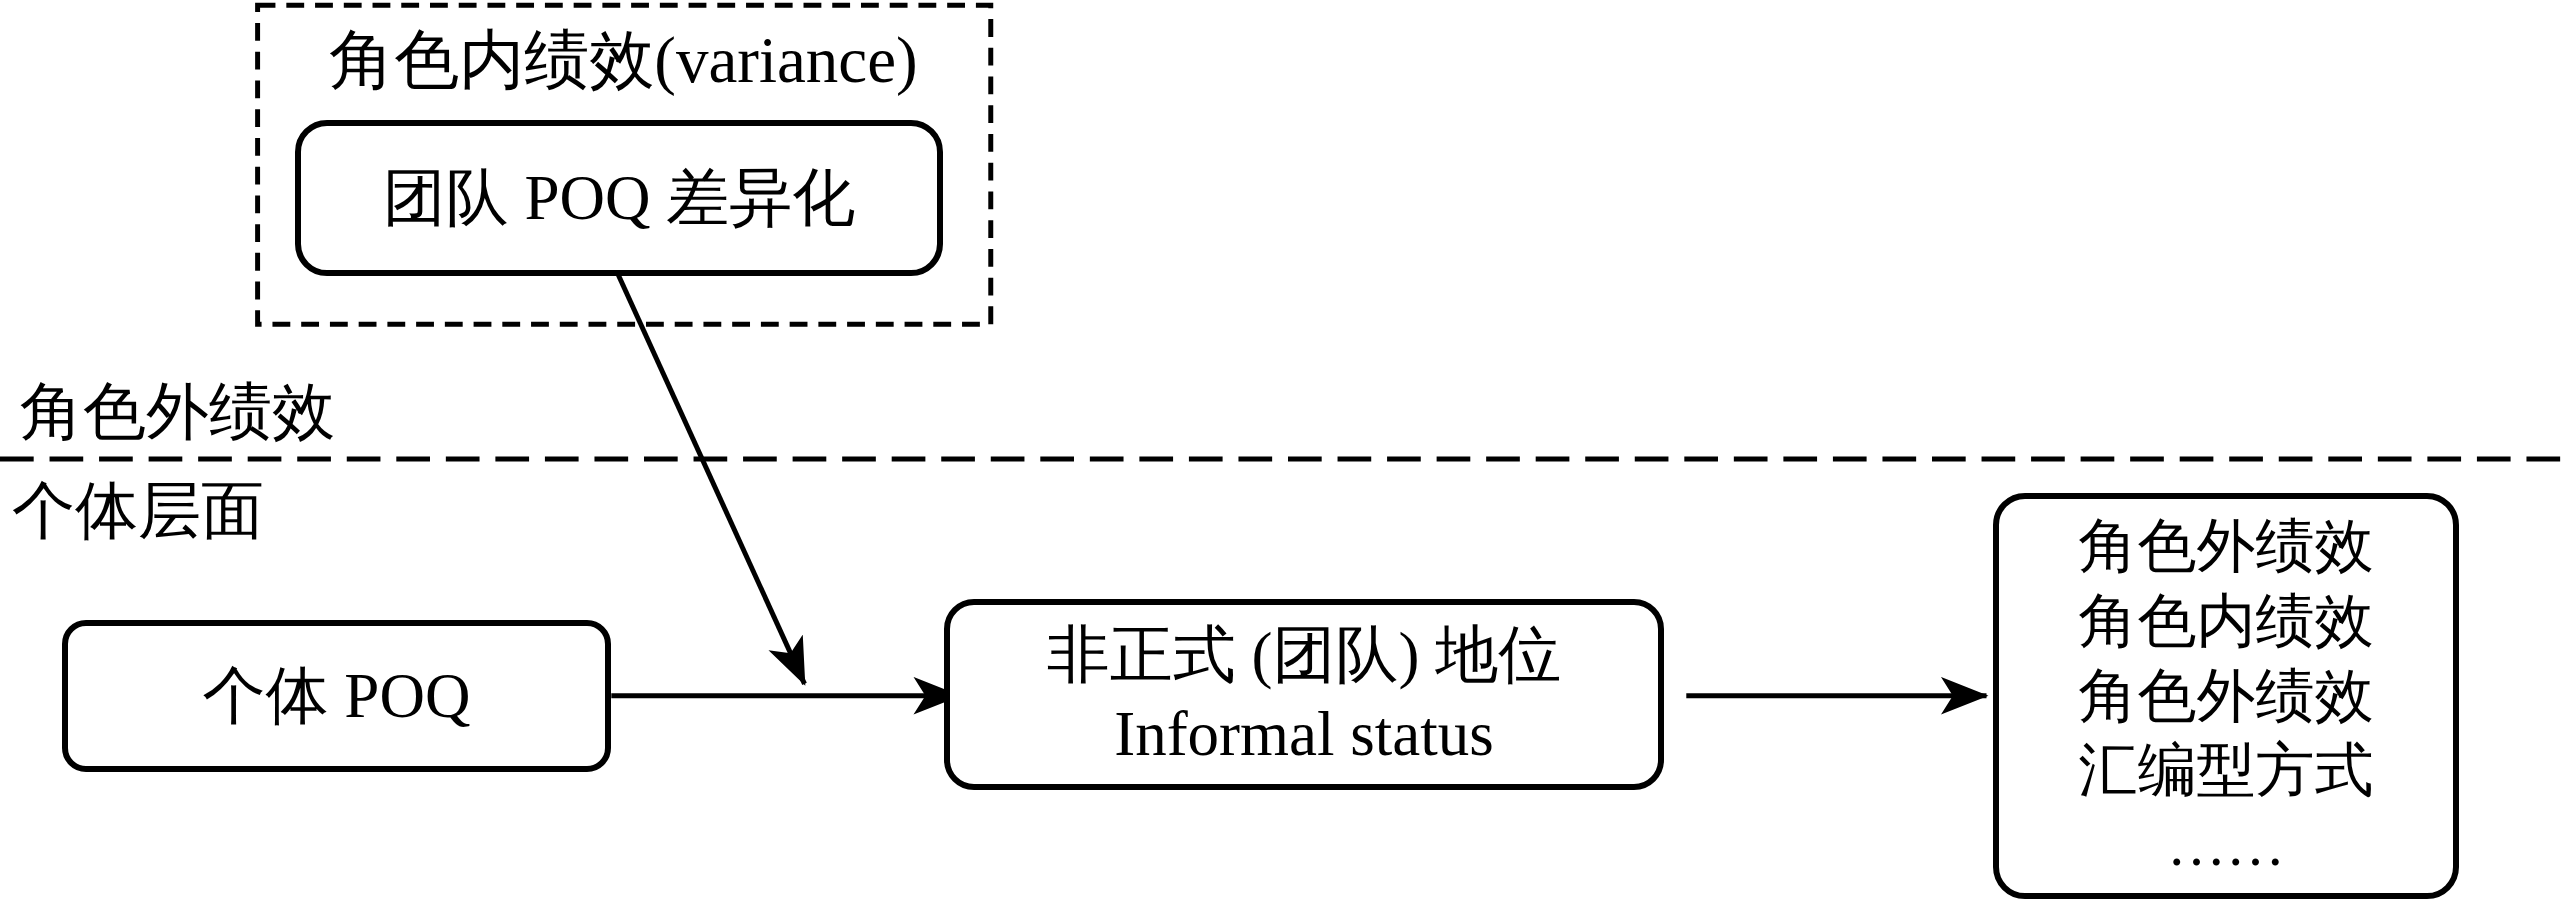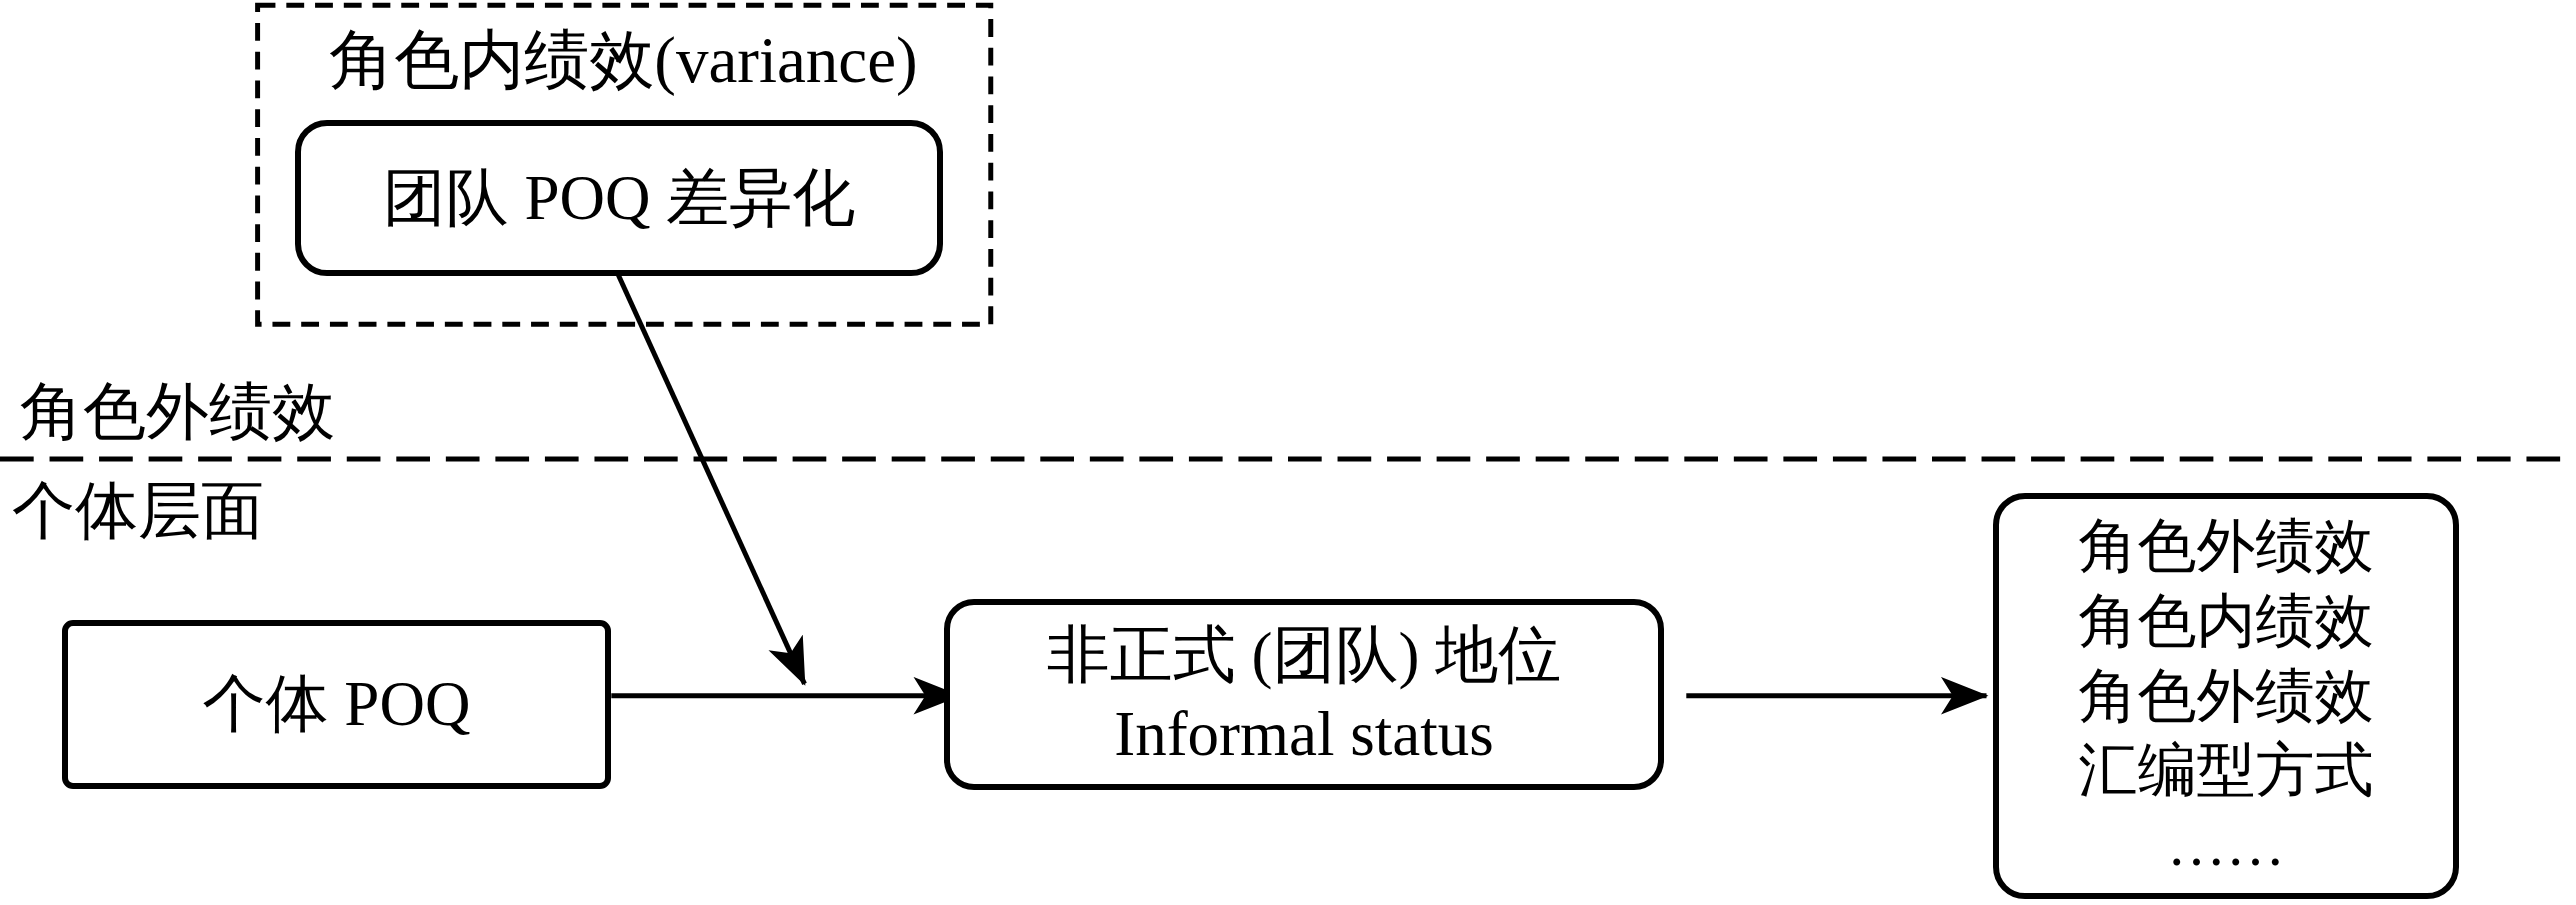--- a/index.html
+++ b/index.html
@@ -56,22 +56,22 @@
     top: 120px;
     width: 648px;
     height: 156px;
     border-radius: 32px;
     font-size: 63px;
   }
   .box-individual-poq {
     left: 62px;
     top: 620px;
     width: 549px;
-    height: 169px;
-    border-radius: 11px;
+    height: 152px;
+    border-radius: 24px;
     font-size: 63px;
   }
   .box-informal-status {
     left: 944px;
     top: 599px;
     width: 720px;
     height: 191px;
     border-radius: 30px;
     font-size: 63px;
     line-height: 1.25;

